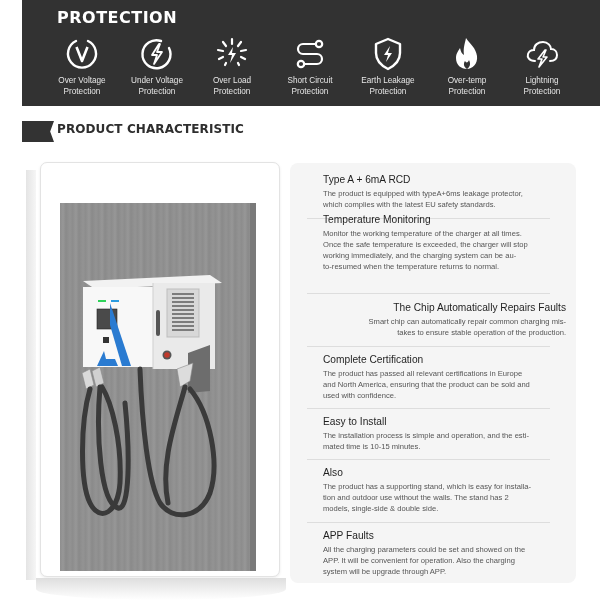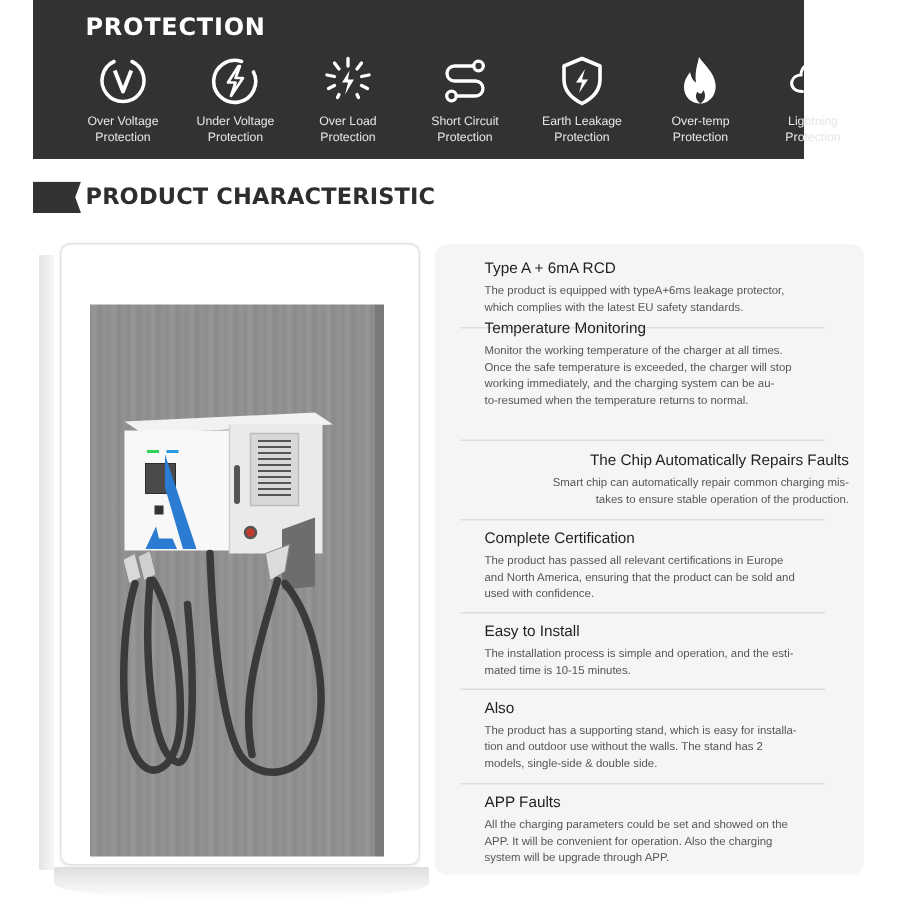--- a/index.html
+++ b/index.html
@@ -1,21 +1,21 @@
 <!DOCTYPE html>
 <html><head>
 <meta charset="utf-8">
 <style>
   * { box-sizing: border-box; margin: 0; padding: 0; }
   html, body { width: 600px; height: 600px; background: #ffffff; overflow: hidden; }
   body { font-family: "Liberation Sans", sans-serif; position: relative; }
 
   
   .protection {
-    position: absolute; left: 22px; top: 0; width: 514px; height: 106px;
+    position: absolute; left: 22px; top: 0; width: 578px; height: 106px;
     background: #323232;
   }
   .protection-title {
     position: absolute; left: 35px; top: 8px;
     color: #ffffff; font-weight: bold; font-size: 16px; letter-spacing: 0.5px;
     font-family: "DejaVu Sans", sans-serif;
   }
   .prot-items {
     position: absolute; left: 20px; top: 36px; width: 540px; height: 66px;
   }
@@ -30,21 +30,21 @@
   }
 
   
   .pc-flag {
     position: absolute; left: 22px; top: 121px; width: 32px; height: 21px;
     background: #333333;
     clip-path: polygon(0 0, 100% 0, 88% 50%, 100% 100%, 0 100%);
   }
   .pc-title {
     position: absolute; left: 57px; top: 122px;
-    font-family: "DejaVu Sans", sans-serif; font-weight: bold; font-size: 15px;
+    font-family: "DejaVu Sans", sans-serif; font-weight: bold; font-size: 12px;
     color: #2e2e2e; letter-spacing: 0.1px;
   }
 
   
   .img-stack-shadow {
     position: absolute; left: 26px; top: 170px; width: 10px; height: 410px;
     background: linear-gradient(90deg, #e4e4e4, #f6f6f6);
   }
   .img-card {
     position: absolute; left: 40px; top: 162px; width: 240px; height: 415px;

